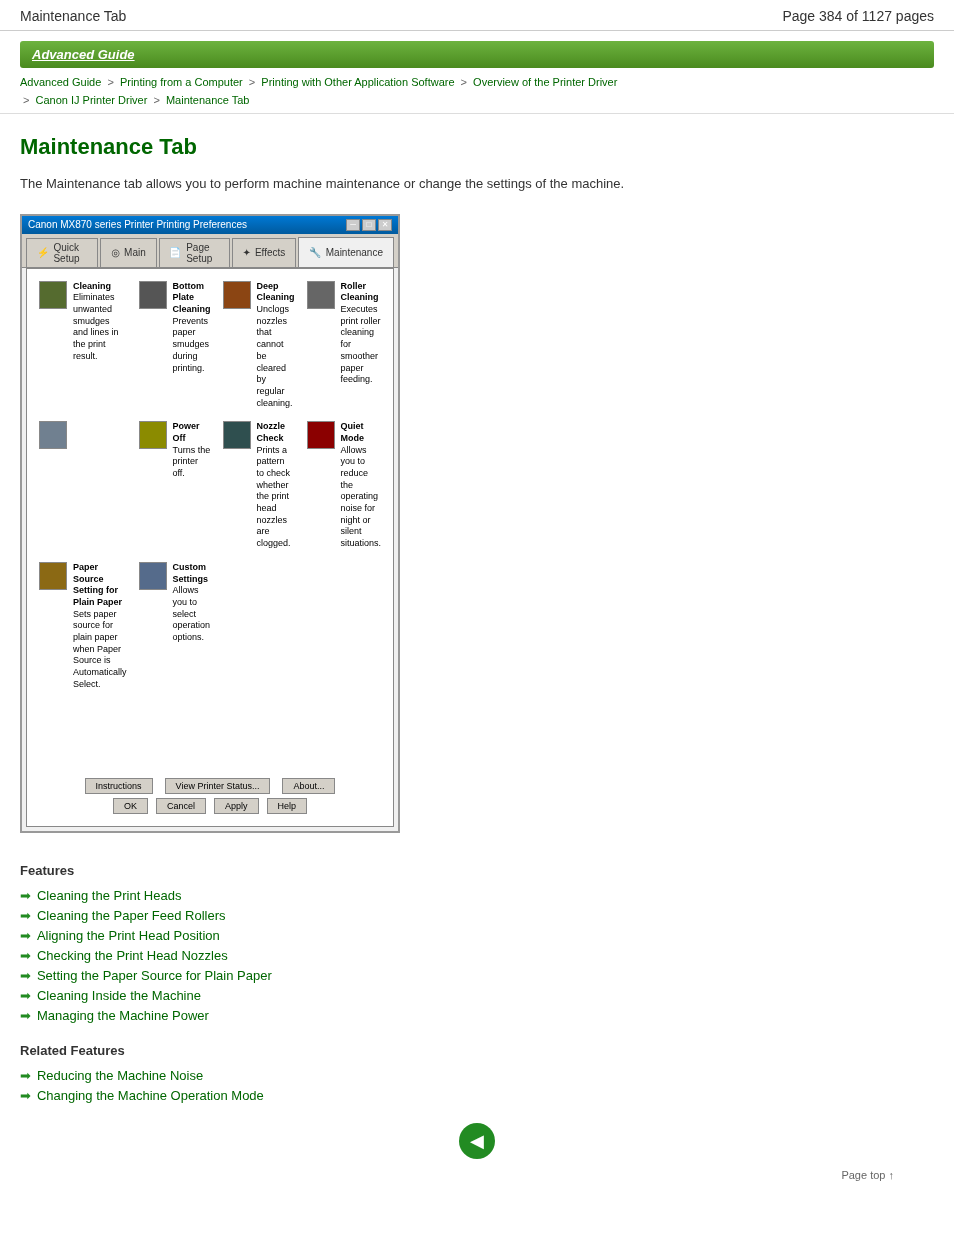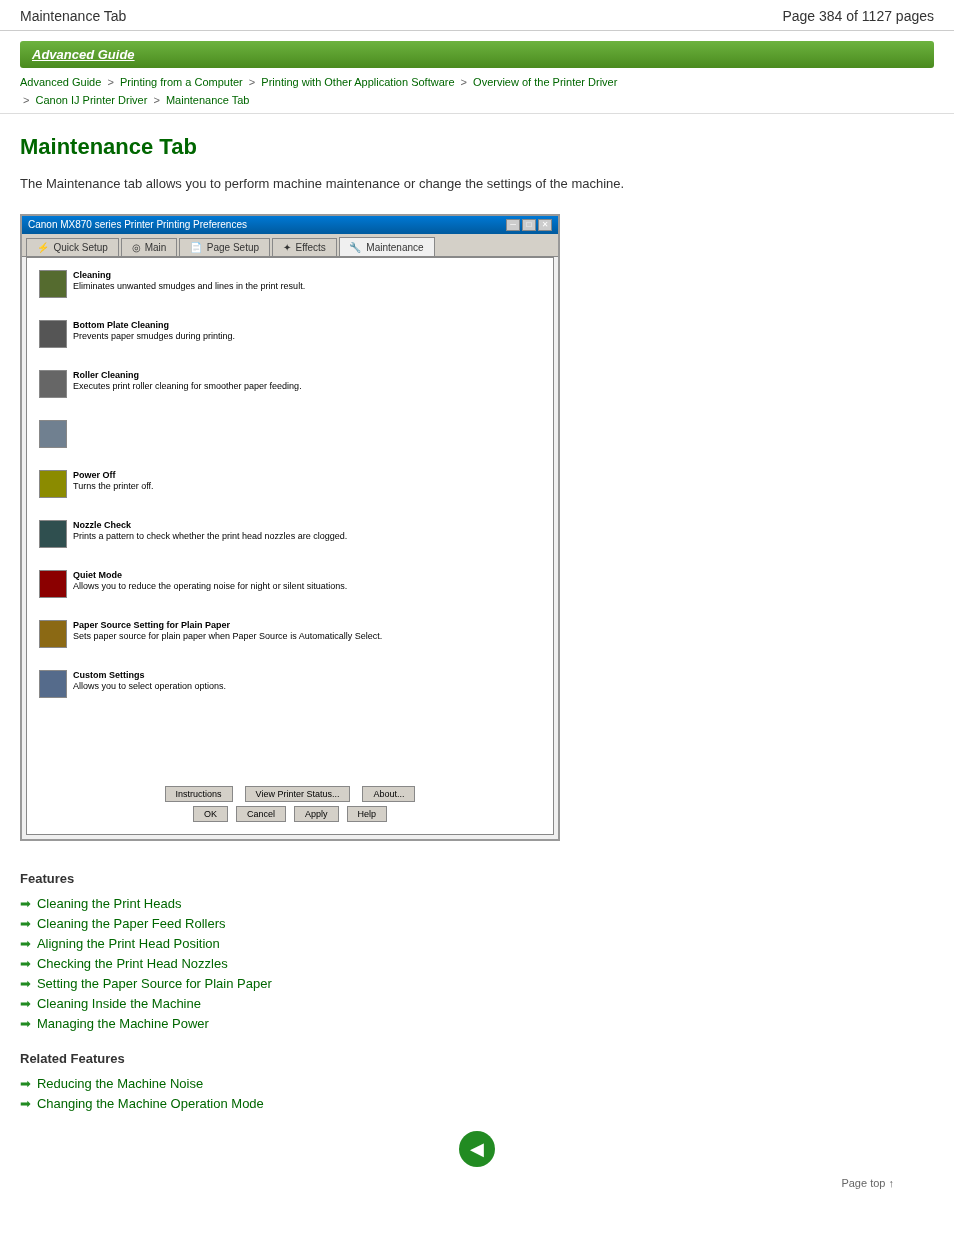--- a/index.html
+++ b/index.html
@@ -73,21 +73,21 @@
     .intro-text {
       font-size: 13px;
       color: #333;
       margin-bottom: 20px;
       line-height: 1.5;
     }
 
     
     .dialog-screenshot {
       border: 2px solid #999;
-      width: 540px;
+      width: 380px;
       background: #f0f0f0;
       margin-bottom: 30px;
       font-size: 10px;
     }
     .dialog-titlebar {
       background: linear-gradient(to bottom, #0078d4, #005a9e);
       color: #fff;
       padding: 3px 6px;
       font-size: 10px;
       display: flex;
@@ -133,22 +133,22 @@
       padding-top: 4px;
     }
     .dialog-body {
       background: #fff;
       padding: 8px;
       border: 1px solid #888;
       margin: 0 4px 4px 4px;
     }
     .dialog-items {
       display: grid;
-      grid-template-columns: 1fr;
-      gap: 14px;
+      grid-template-columns: 1fr 1fr 1fr 1fr;
+      gap: 4px;
     }
     .dialog-item {
       display: flex;
       align-items: flex-start;
       gap: 6px;
       padding: 4px;
     }
     .dialog-item-icon {
       width: 28px;
       height: 28px;
@@ -332,20 +332,27 @@
         </div>
         <div class="dialog-item">
           <div class="dialog-item-icon icon-bottom"></div>
           <div class="dialog-item-text">
             <strong>Bottom Plate Cleaning</strong><br>
             <span>Prevents paper smudges during printing.</span>
           </div>
         </div>
 
         <div class="dialog-item">
+          <div class="dialog-item-icon icon-deep"></div>
+          <div class="dialog-item-text">
+            <strong>Deep Cleaning</strong><br>
+            <span>Unclogs nozzles that cannot be cleared by regular cleaning.</span>
+          </div>
+        </div>
+        <div class="dialog-item">
           <div class="dialog-item-icon icon-roller"></div>
           <div class="dialog-item-text">
             <strong>Roller Cleaning</strong><br>
             <span>Executes print roller cleaning for smoother paper feeding.</span>
           </div>
         </div>
 
         <div class="dialog-item">
           <div class="dialog-item-icon icon-align"></div>
         </div>

